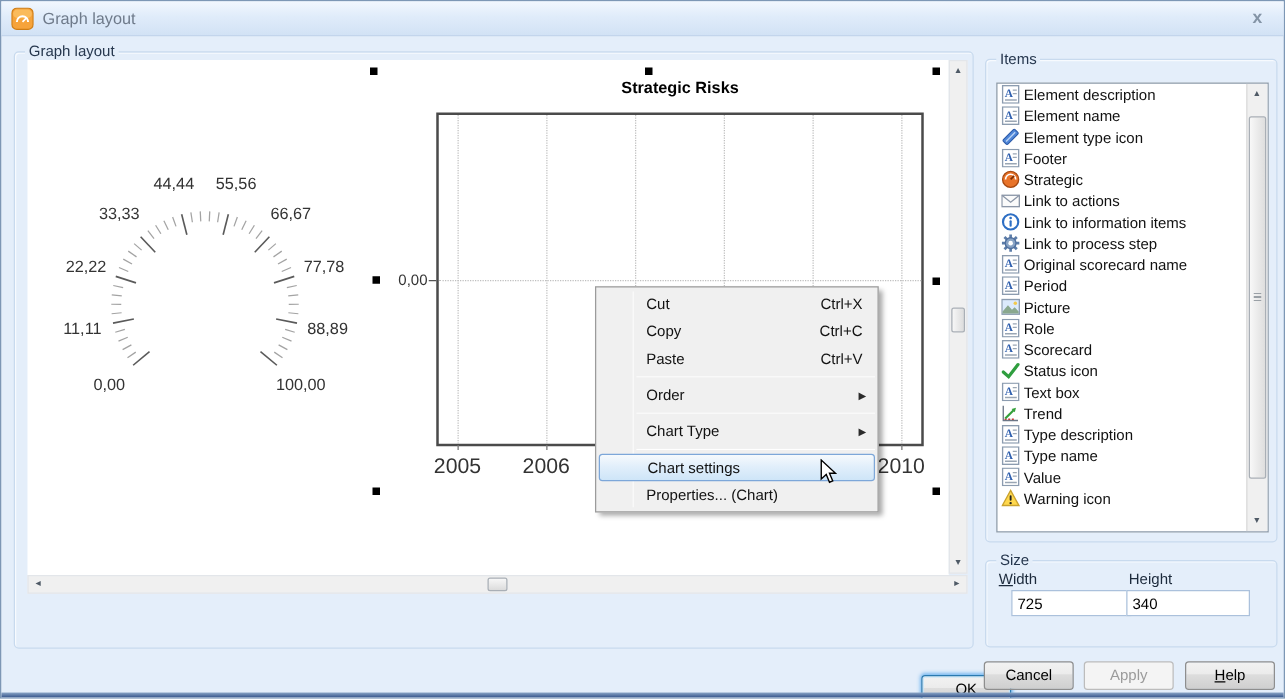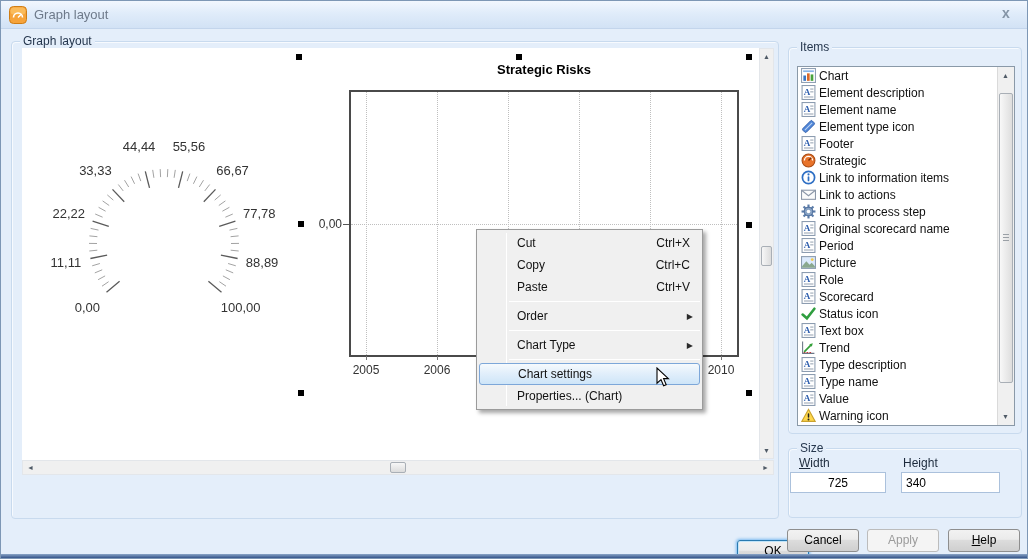--- a/index.html
+++ b/index.html
@@ -33,21 +33,21 @@
   .chart-title { position:absolute; top:0; left:0; width:100%; text-align:center;
             font-size:13px; font-weight:bold; color:#000; }
   .chart-plot { position:absolute; left:0; top:28px; width:390px; height:267px;
             border:2px solid #4a4a4a; background:#fff; }
   .grid-v { position:absolute; top:0; bottom:0; width:0; border-left:1px dotted #bfbfbf; }
   .grid-h { position:absolute; left:0; right:0; height:0; border-top:1px dotted #bfbfbf; }
   .tick-y { position:absolute; left:-8px; width:6px; height:1px; background:#555; }
   .ylabel { position:absolute; right:calc(100% + 9px); font-size:12px; color:#333; white-space:nowrap; }
   .tick-x { position:absolute; top:calc(100% + 1px); width:1px; height:4px; background:#777; }
   .xlabel { position:absolute; top:calc(100% + 8px); width:44px; margin-left:-22px;
-            text-align:center; font-size:12px; color:#333; }
+            text-align:center; font-size:17px; color:#333; }
   
   .handle { position:absolute; width:6px; height:6px; background:#000; z-index:5; }
   
   .sb { position:absolute; background:#f0f0f0; border:1px solid #e3e6ea; }
   .v-sb { left:737px; top:0; width:15px; height:411px; }
   .h-sb { left:0; top:412px; width:752px; height:15px; }
   .sb-arrow { position:absolute; font-size:7px; color:#4f5a66; width:13px; height:13px;
             display:flex; align-items:center; justify-content:center; }
   .v-sb .up   { top:1px; left:0; }
   .v-sb .down { bottom:1px; left:0; }
@@ -239,32 +239,20 @@
   </div>
 
   <div class="group items-group">
     <span class="group-label">Items</span>
     <div class="items-list" id="items-list">
       <div class="list-sb">
         <span class="sb-arrow up">▲</span>
         <span class="sb-arrow down">▼</span>
         <div class="list-thumb"></div>
       </div>
-    <div class="list-row">
-          <span class="ic">
-            <svg viewBox="0 0 14 14">
-              <rect x="0.5" y="0.5" width="13" height="13" fill="#fff" stroke="#90a0b4"></rect>
-              <rect x="2" y="2.2" width="10" height="1.6" fill="#88b4e8"></rect>
-              <rect x="2.2" y="7" width="2.5" height="5" fill="#3a76c4"></rect>
-              <rect x="5.6" y="5" width="2.5" height="7" fill="#d9682a"></rect>
-              <rect x="9" y="6" width="2.5" height="6" fill="#48a33c"></rect>
-            </svg>
-          </span>
-          <span>Chart</span>
-        </div>
         <div class="list-row">
           <span class="ic">
             <svg viewBox="0 0 14 14">
               <rect x="1" y="0.5" width="12" height="13" fill="#fff" stroke="#8c9cb0"></rect>
               <text x="2.6" y="9.2" font-size="8.5" font-weight="bold" fill="#2f5fae" font-family="Liberation Serif,serif">A</text>
               <line x1="8.6" y1="3.8" x2="11.6" y2="3.8" stroke="#9aa6b4"></line>
               <line x1="8.6" y1="6.4" x2="11.6" y2="6.4" stroke="#9aa6b4"></line>
               <line x1="2.8" y1="11.2" x2="11.6" y2="11.2" stroke="#9aa6b4"></line>
             </svg>
           </span>
@@ -311,35 +299,35 @@
               <circle cx="7" cy="7" r="6" fill="#e8732a" stroke="#a84a12"></circle>
               <path d="M3.2,7 A3.8,3.8 0 0 1 10.8,7" fill="none" stroke="#fff" stroke-width="1.2"></path>
               <line x1="7" y1="7" x2="9.6" y2="4.4" stroke="#7c2d00" stroke-width="1.3"></line>
             </svg>
           </span>
           <span>Strategic</span>
         </div>
         <div class="list-row">
           <span class="ic">
             <svg viewBox="0 0 14 14">
+              <rect x="0.5" y="3" width="13" height="8.5" fill="#fbfbfb" stroke="#8c97a8"></rect>
+              <path d="M0.5,3 L7,8.2 L13.5,3" fill="none" stroke="#8c97a8"></path>
+            </svg>
+          </span>
+          <span>Link to actions</span>
+        </div>
+        <div class="list-row">
+          <span class="ic">
+            <svg viewBox="0 0 14 14">
               <circle cx="7" cy="7" r="5.7" fill="#fff" stroke="#2e6fc4" stroke-width="1.6"></circle>
               <circle cx="7" cy="4.1" r="1" fill="#2e6fc4"></circle>
               <rect x="6.2" y="5.8" width="1.6" height="4.8" rx="0.8" fill="#2e6fc4"></rect>
             </svg>
           </span>
           <span>Link to information items</span>
-        </div>
-        <div class="list-row">
-          <span class="ic">
-            <svg viewBox="0 0 14 14">
-              <rect x="0.5" y="3" width="13" height="8.5" fill="#fbfbfb" stroke="#8c97a8"></rect>
-              <path d="M0.5,3 L7,8.2 L13.5,3" fill="none" stroke="#8c97a8"></path>
-            </svg>
-          </span>
-          <span>Link to actions</span>
         </div>
         <div class="list-row">
           <span class="ic">
             <svg viewBox="0 0 14 14">
               <g stroke="#5b7ca8" stroke-width="2">
                 <line x1="13.5" y1="7" x2="10.5" y2="7"></line>
                 <line x1="11.6" y1="11.6" x2="9.5" y2="9.5"></line>
                 <line x1="7" y1="13.5" x2="7" y2="10.5"></line>
                 <line x1="2.4" y1="11.6" x2="4.5" y2="9.5"></line>
                 <line x1="0.5" y1="7" x2="3.5" y2="7"></line>
@@ -487,21 +475,21 @@
             </svg>
           </span>
           <span>Warning icon</span>
         </div>
       </div>
   </div>
 
   <div class="group size-group">
     <span class="group-label">Size</span>
     <span class="fld-label" style="left:10px; top:7px;"><u>W</u>idth</span>
-    <input class="txt-input" style="left: 1px; top: 23px; width: 96px; text-align: center;" value="725">
+    <input class="txt-input" style="left: 20px; top: 23px; width: 96px;" value="725">
     <span class="fld-label" style="left:114px; top:7px;">Hei<u>g</u>ht</span>
     <input class="txt-input" style="left: 112px; top: 23px; width: 99px;" value="340">
   </div>
 
   <div class="footer" id="footer">
       <button class="btn focused" style="left: 736px; margin-top: 11px;">OK</button>
       <button class="btn" style="left: 786px;">Cancel</button>
       <button class="btn disabled" disabled="" style="left: 866px;">Apply</button>
       <button class="btn" style="left: 947px;"><u>H</u>elp</button>
     </div>

